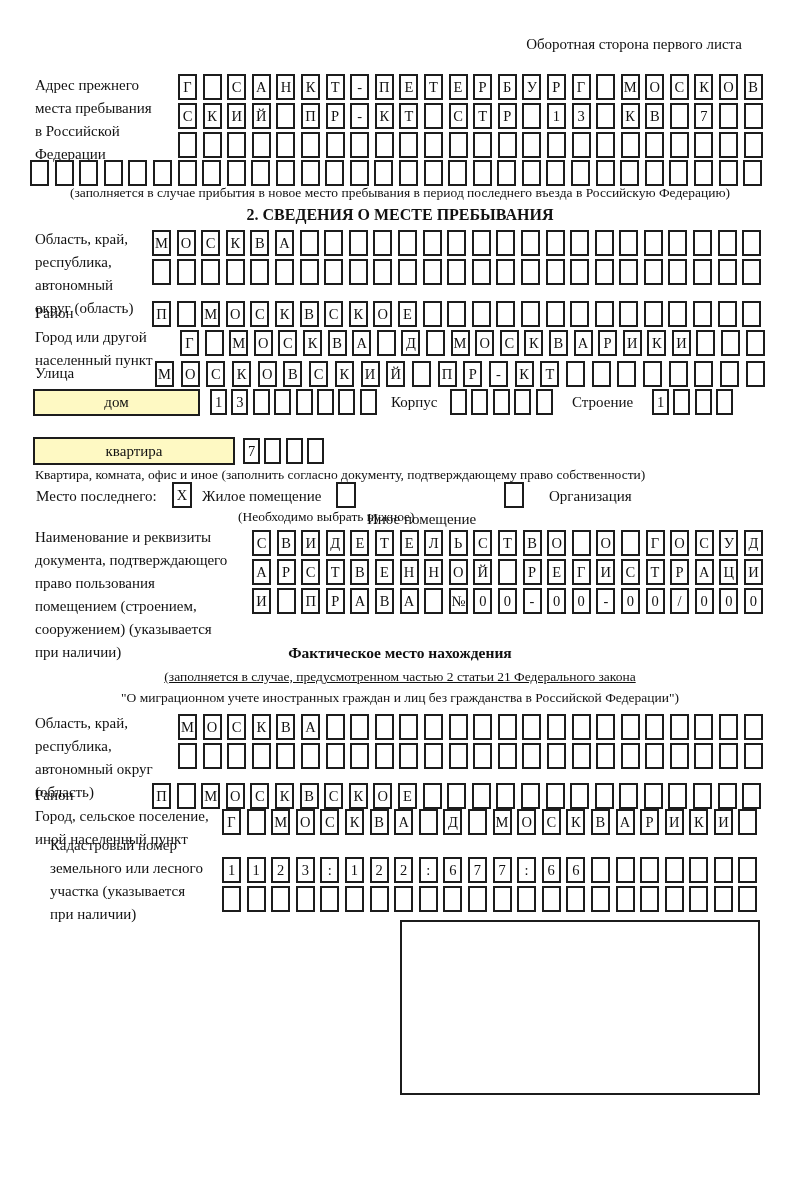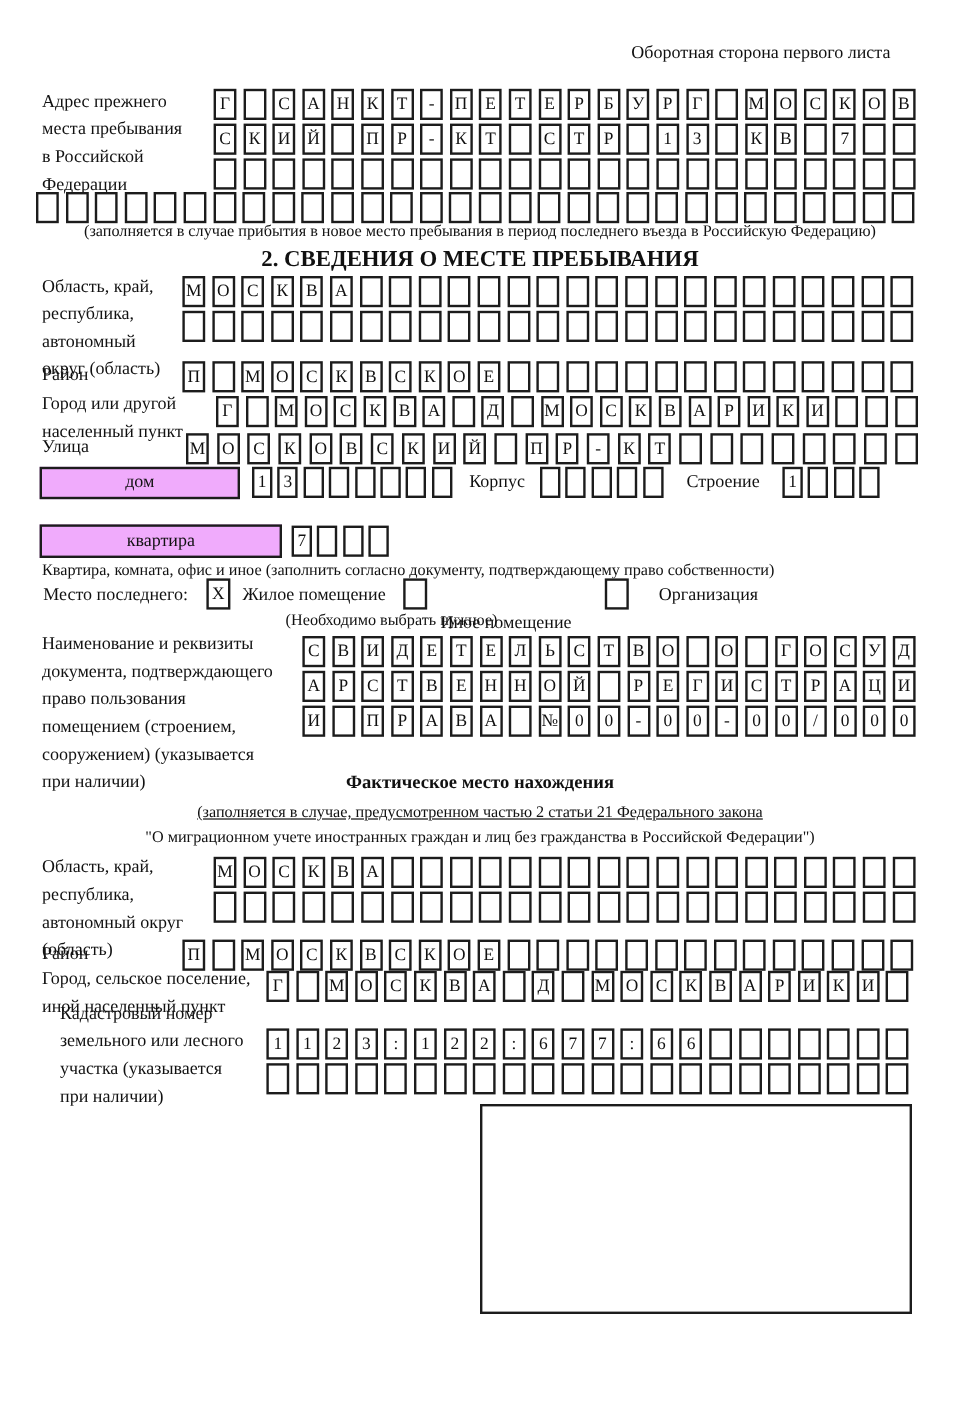--- a/index.html
+++ b/index.html
@@ -8,37 +8,37 @@
     position:relative; width:800px; height:1180px; margin:12px auto;
     background:#ffffff; color:#111;
     font-family:"Liberation Serif","DejaVu Serif",serif;
     overflow:hidden;
     border-radius:18px;
   }
   .abs { position:absolute; }
   .lbl { font-size:15px; line-height:23px; color:#111; }
   .note { font-size:15px; }
   .cap { font-size:13.5px; color:#111; }
-  .title { font-weight:bold; font-size:19px; text-align:center; width:100%; }
+  .title { font-weight:bold; font-size:16px; text-align:center; width:100%; }
   .subtitle { font-weight:bold; font-size:15.5px; text-align:center; width:100%; }
   .center { text-align:center; width:100%; }
   .cellrow { position:absolute; display:flex; gap:5.6px; }
   .cellrow.gw { gap:6.7px; }
   .cellrow.sm { gap:4.4px; }
   .cell {
     width:19px; height:26px; box-sizing:border-box;
     border:2px solid #1c1c1c; background:#fff;
     display:flex; align-items:center; justify-content:center;
     font-size:14.5px; line-height:1;
   }
   .cellrow.sm .cell { width:17px; }
   .widebox {
     position:absolute; box-sizing:border-box; border:2px solid #1c1c1c;
     display:flex; align-items:center; justify-content:center;
-    font-size:15px; background:#f0abfc;
+    font-size:15px; background:#fef9c3;
   }
   .checkbox {
     position:absolute; width:20px; height:26px; box-sizing:border-box;
     border:2px solid #1c1c1c; display:flex; align-items:center; justify-content:center;
     font-size:14.5px; background:#fff;
   }
   .stampbox { position:absolute; border:2px solid #1c1c1c; background:#fff; box-sizing:border-box; }
 </style>
 </head>
 <body>

